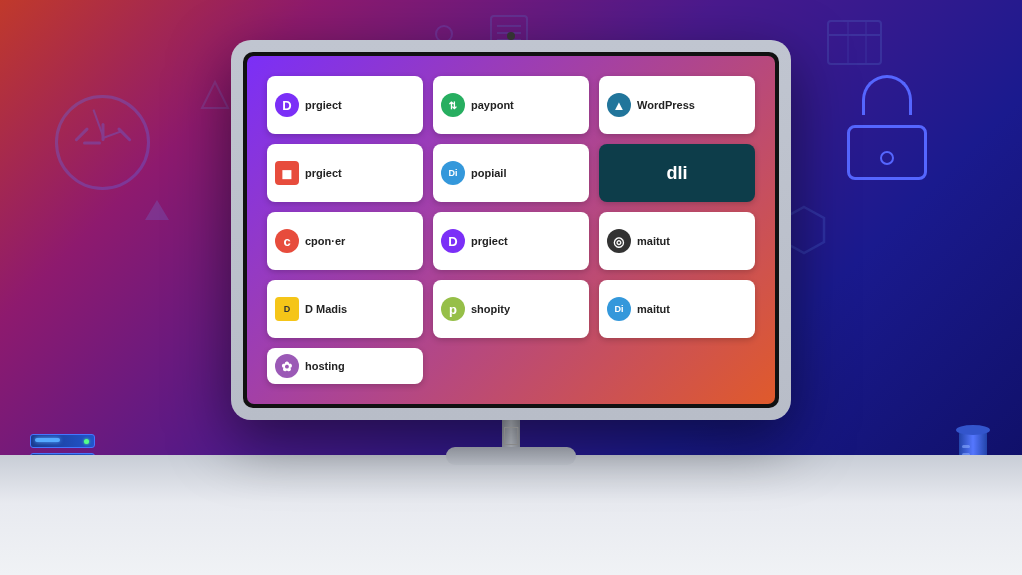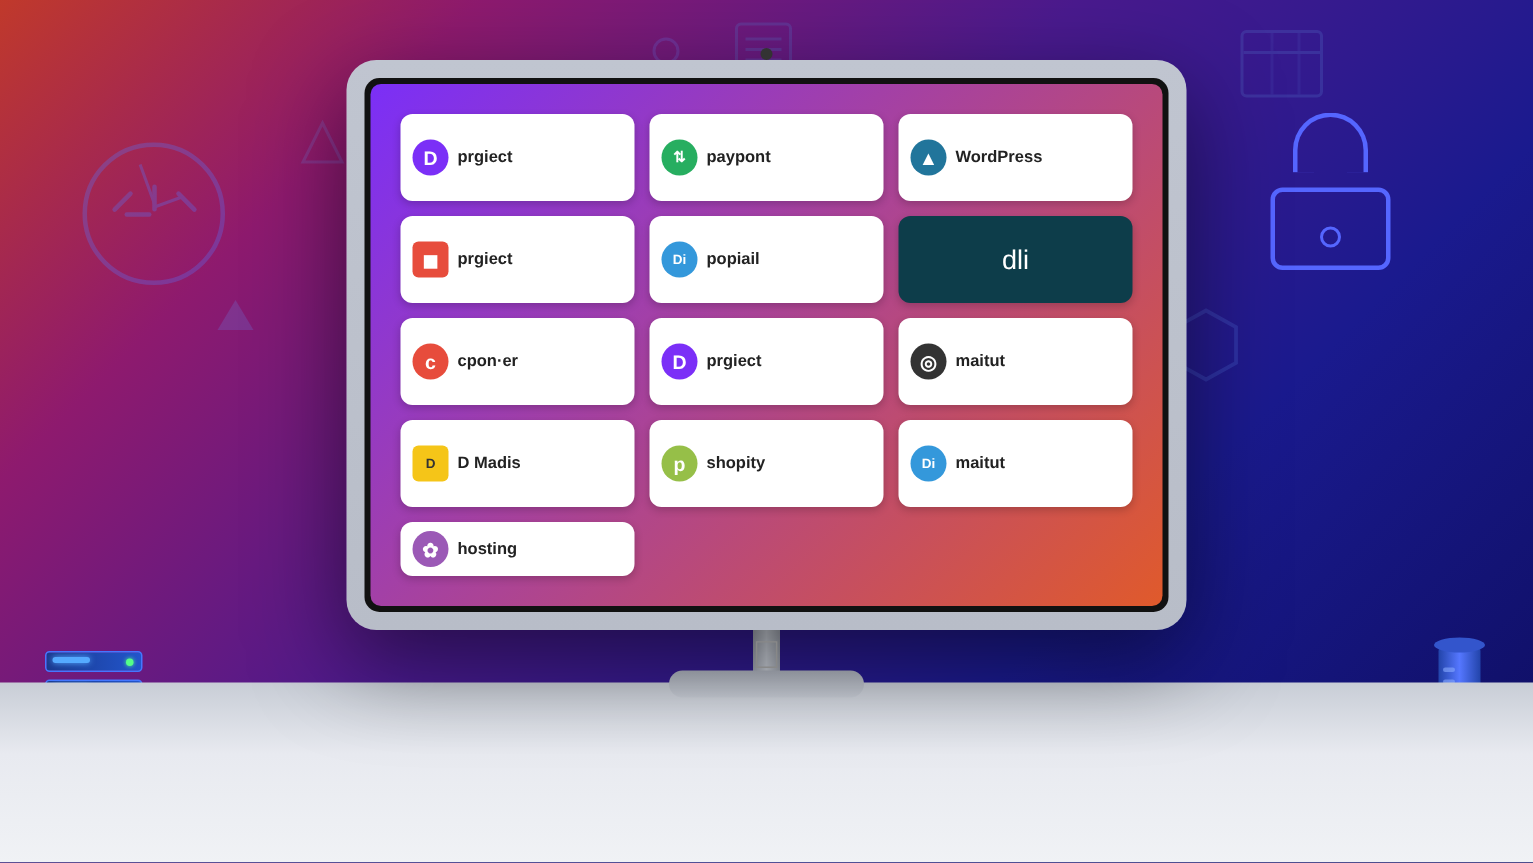--- a/index.html
+++ b/index.html
@@ -165,21 +165,21 @@
       font-weight: 900;
       flex-shrink: 0;
       color: white;
     }
 
     
     .tile-dli {
       background: #0d3d4a;
       color: white;
       font-size: 18px;
-      font-weight: 400;
+      font-weight: 700;
       justify-content: center;
     }
 
     
     .server-fg {
       position: absolute;
       left: 30px;
       bottom: 70px;
       display: flex;
       flex-direction: column;

